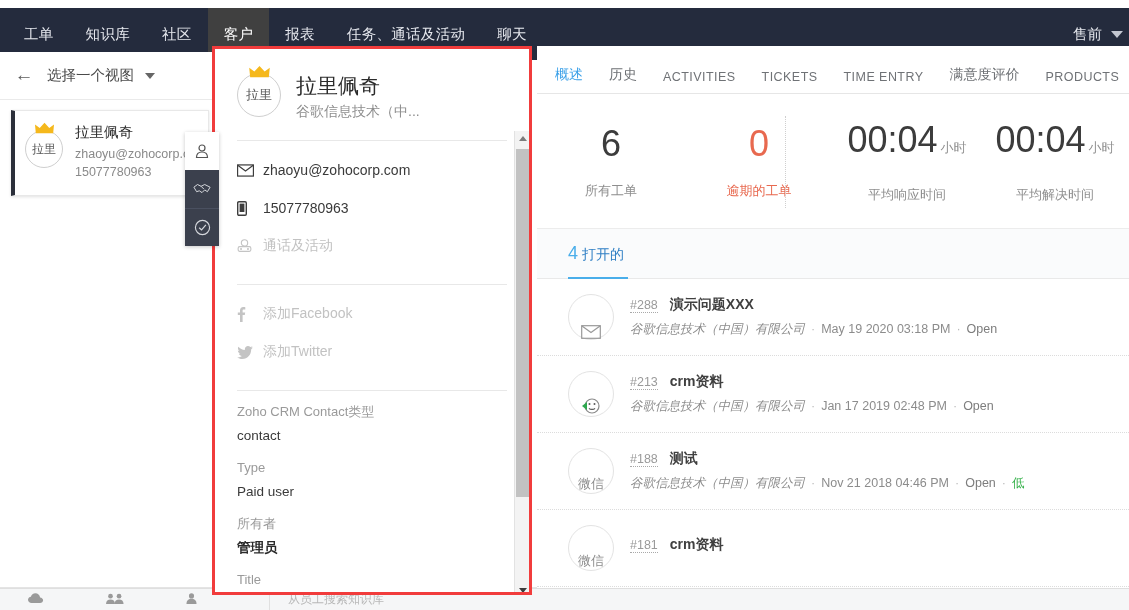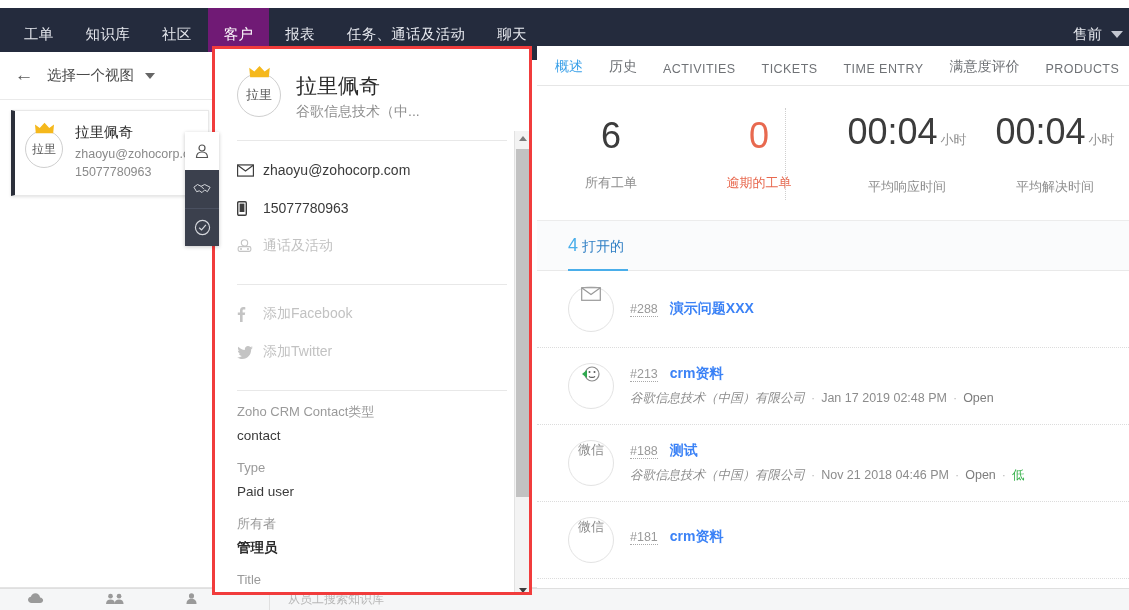--- a/index.html
+++ b/index.html
@@ -22,21 +22,21 @@
   .topnav-items { display: flex; align-items: stretch; padding-left: 8px; }
   .nav-item {
     display: flex; align-items: center;
     padding: 0 16px;
     color: #e6e8ee;
     font-size: 14.5px;
     letter-spacing: .3px;
     cursor: pointer;
     white-space: nowrap;
   }
-  .nav-item.active { background: #701a75; color: #ffffff; }
+  .nav-item.active { background: #404040; color: #ffffff; }
   .topnav-right {
     margin-left: auto;
     display: flex; align-items: center;
     padding-right: 6px;
     color: #e6e8ee;
     font-size: 14.5px;
     cursor: pointer;
   }
   .caret-down {
     display: inline-block;
@@ -202,21 +202,21 @@
   }
 
   
   .mainpanel {
     position: absolute; top: 46px; left: 537px;
     width: 592px; height: 564px;
     background: #ffffff;
     overflow: hidden;
   }
   .tabs {
-    height: 40px;
+    height: 48px;
     display: flex; align-items: flex-end;
     border-bottom: 1px solid #e6e6e6;
     padding-left: 18px;
     background: #fff;
   }
   .tab {
     padding: 0 0 9px 0;
     margin-right: 26px;
     font-size: 12.5px;
     color: #6f7276;
@@ -277,31 +277,31 @@
     display: flex; align-items: center;
     height: 77px;
     padding-left: 31px;
     border-bottom: 1px dotted #dcdcdc;
     cursor: pointer;
   }
   .t-ico {
     width: 46px; height: 46px; flex: 0 0 46px;
     border-radius: 50%;
     border: 1px solid #e3e3e3;
-    display: flex; align-items: flex-start; justify-content: center;
+    display: flex; align-items: flex-end; justify-content: center;
     color: #8c8c8c; font-size: 13px;
     background: #fff;
   }
   .t-body { margin-left: 16px; }
   .t-title-row { display: flex; align-items: baseline; }
   .t-id {
     font-size: 12.5px; color: #9a9a9a;
     border-bottom: 1px dotted #a9a9a9;
   }
-  .t-title { font-size: 14px; color: #3b82f6; font-weight: bold; margin-left: 12px; text-align: right; }
+  .t-title { font-size: 14px; color: #404040; font-weight: bold; margin-left: 12px; text-align: right; }
   .t-meta { margin-top: 7px; font-size: 12.5px; color: #8c8c8c; }
   .t-meta .org { font-style: italic; color: #8c8c8c; }
   .t-meta .dot { margin: 0 6px; color: #bbb; }
   .t-meta .status { color: #7d7d7d; }
   .t-meta .prio-low { color: #35b14a; }
 
   
   .bottombar {
     position: absolute; left: 0; bottom: 0;
     width: 1129px; height: 22px;
@@ -525,20 +525,21 @@
             <svg width="20" height="14" viewBox="0 0 20 14">
               <rect x="0.7" y="0.7" width="18.6" height="12.6" fill="none" stroke="#999" stroke-width="1.2"></rect>
               <path d="M1 1 L10 7.6 L19 1" fill="none" stroke="#999" stroke-width="1.2"></path>
             </svg>
           </div>
           <div class="t-body">
             <div class="t-title-row">
               <span class="t-id">#288</span>
               <span class="t-title">演示问题XXX</span>
             </div>
+            <div class="t-meta"><span class="org">谷歌信息技术（中国）有限公司</span><span class="dot">·</span><span>May 19 2020 03:18 PM</span><span class="dot">·</span><span class="status">Open</span></div>
           </div>
         </div>
         <div class="ticket">
           <div class="t-ico">
             <svg width="22" height="20" viewBox="0 0 22 20">
               <circle cx="12" cy="10" r="7" fill="none" stroke="#8a8a8a" stroke-width="1.2"></circle>
               <circle cx="9.5" cy="8" r="1" fill="#5a5a5a"></circle>
               <circle cx="14.5" cy="8" r="1" fill="#5a5a5a"></circle>
               <path d="M9 12.4 C10.3 13.8 13.7 13.8 15 12.4" fill="none" stroke="#5a5a5a" stroke-width="1.2"></path>
               <path d="M7 6 L2 10 L7 14 Z" fill="#2fa84f"></path>

